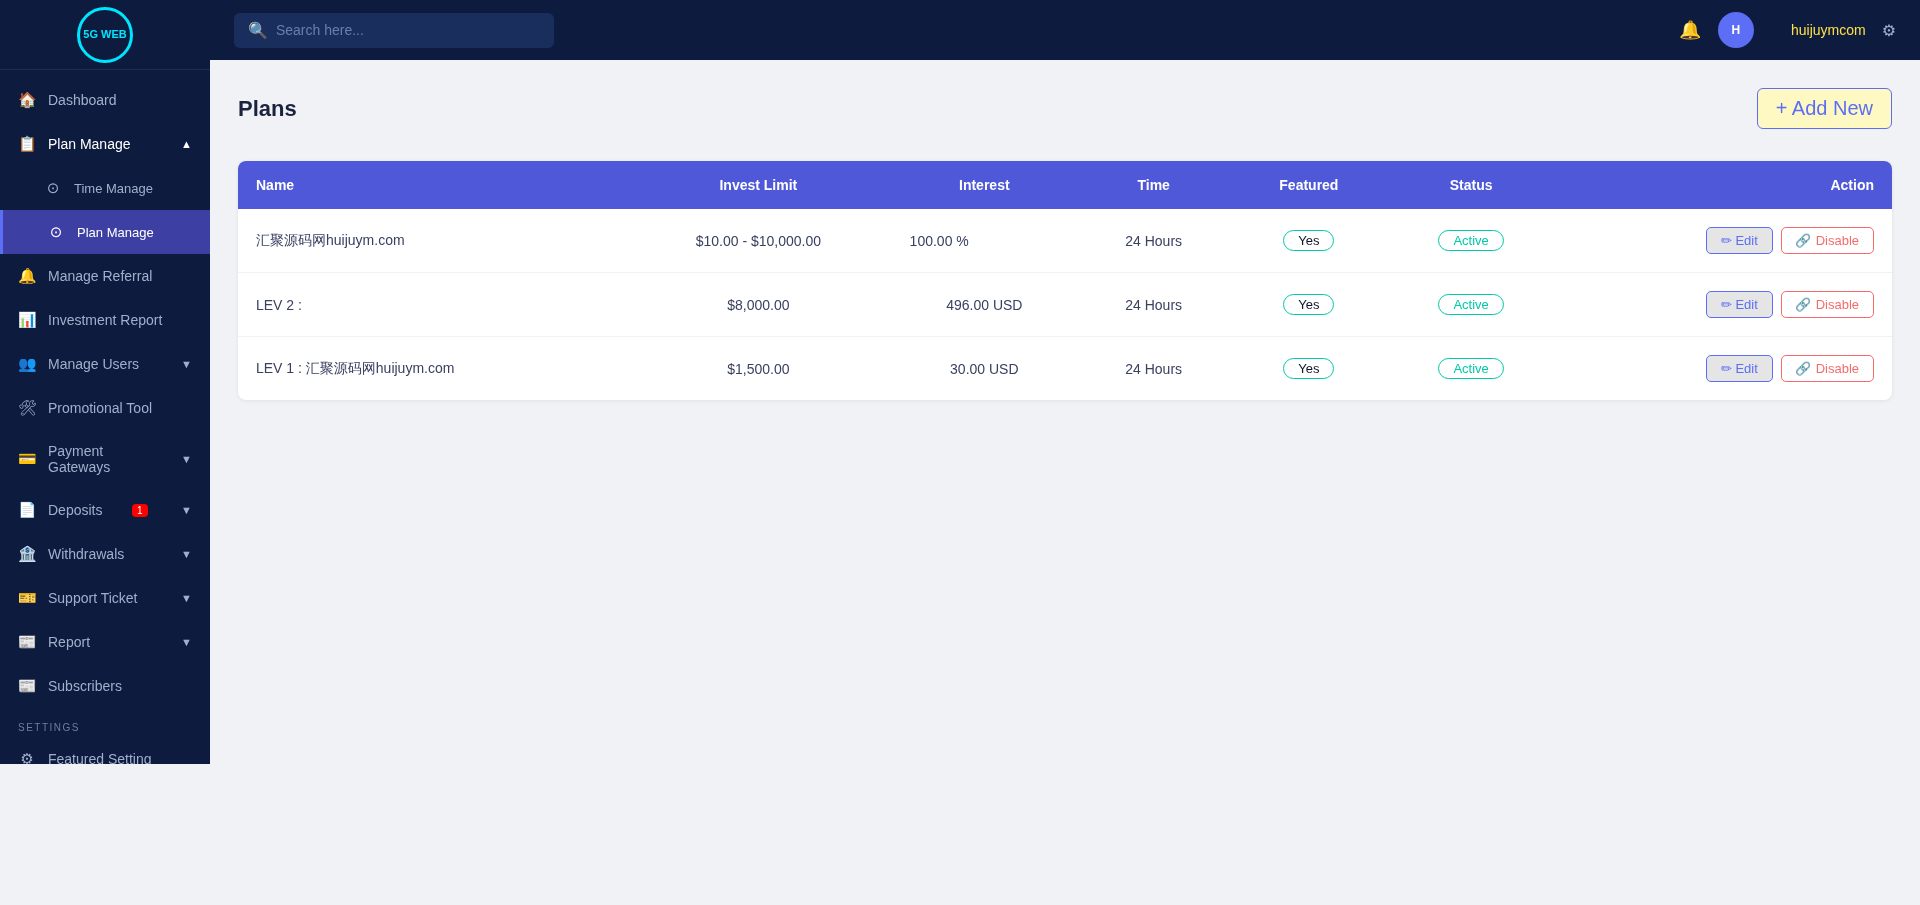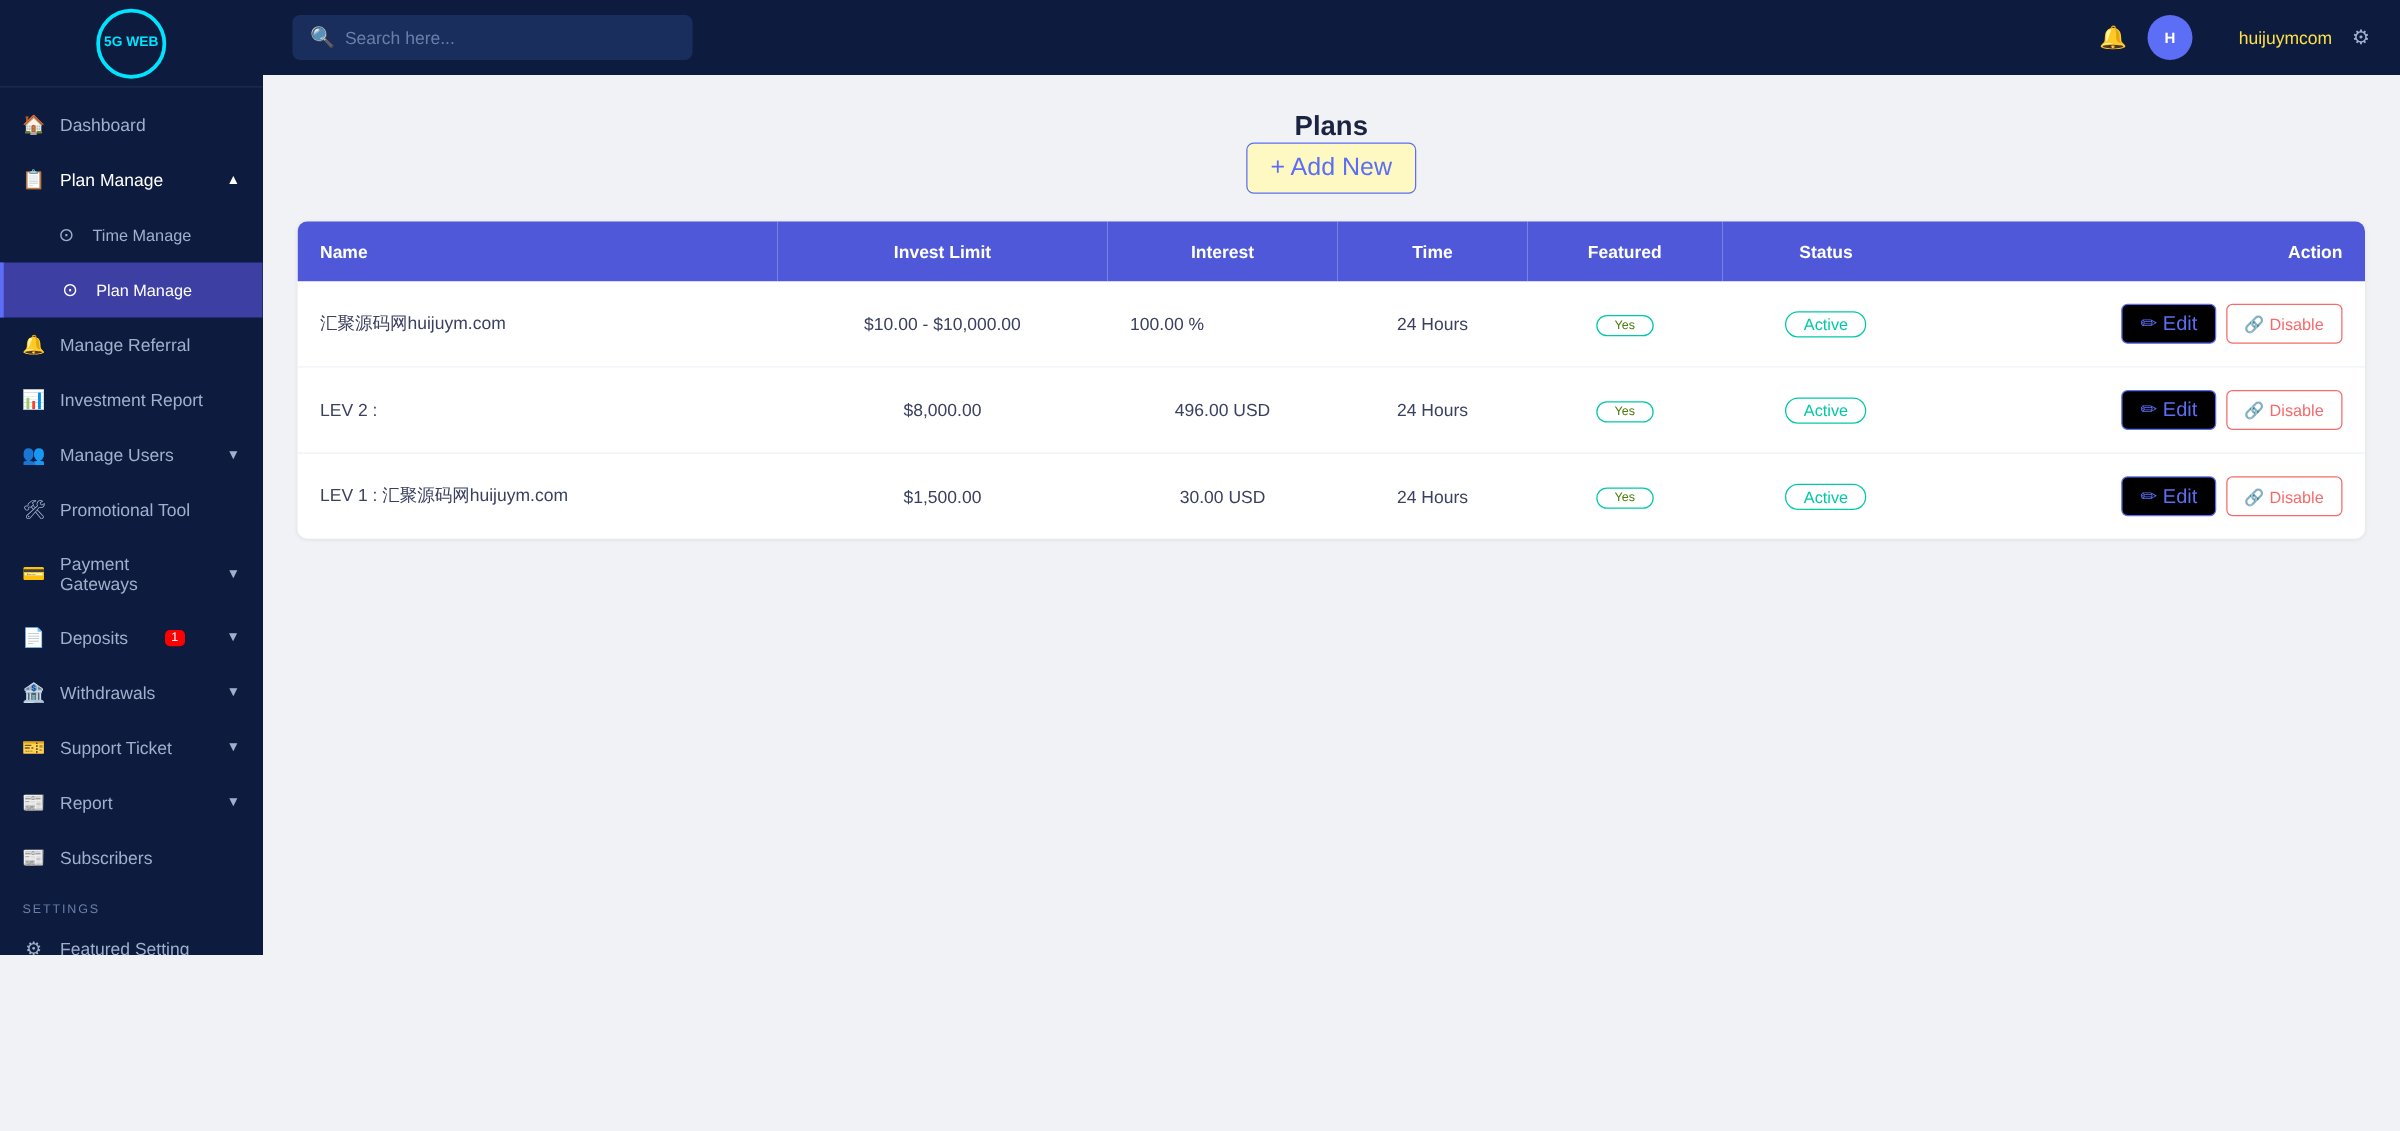--- a/index.html
+++ b/index.html
@@ -141,22 +141,21 @@
       flex: 1;
       background: #f0f2f5;
       overflow-y: auto;
       padding: 28px 28px;
     }
 
     .page-header {
       display: flex;
       align-items: center;
       justify-content: space-between;
-      margin-bottom: 22px;
-      flex-direction: column;
+      margin-bottom: 32px;
     }
     .page-title {
       font-size: 22px;
       font-weight: 600;
       color: #1a2340;
     }
     .add-new-btn {
       background: #fef9c3;
       border: 1.5px solid #5b6ef5;
       color: #5b6ef5;
@@ -199,42 +198,42 @@
     tbody td {
       padding: 18px 18px;
       font-size: 14px;
       color: #3a4060;
     }
     tbody td:last-child { text-align: right; }
 
     .badge-yes {
       display: inline-block;
       border: 1.5px solid #00c9a7;
-      color: #4d7c0f;
+      color: #0f172a;
       border-radius: 20px;
       padding: 2px 14px;
-      font-size: 10px;
+      font-size: 13px;
     }
     .badge-active {
       display: inline-block;
       border: 1.5px solid #00c9a7;
       color: #00c9a7;
       border-radius: 20px;
       padding: 2px 14px;
       font-size: 13px;
     }
 
     .action-group { display: flex; gap: 8px; justify-content: flex-end; }
     .btn-edit {
       border: 1.5px solid #5b6ef5;
       color: #5b6ef5;
-      background: #000000;
+      background: #e5e5e5;
       border-radius: 5px;
       padding: 5px 14px;
-      font-size: 16px;
+      font-size: 13px;
       cursor: pointer;
       display: flex;
       align-items: center;
       gap: 5px;
     }
     .btn-disable {
       border: 1.5px solid #f56b6b;
       color: #f56b6b;
       background: #fff;
       border-radius: 5px;

